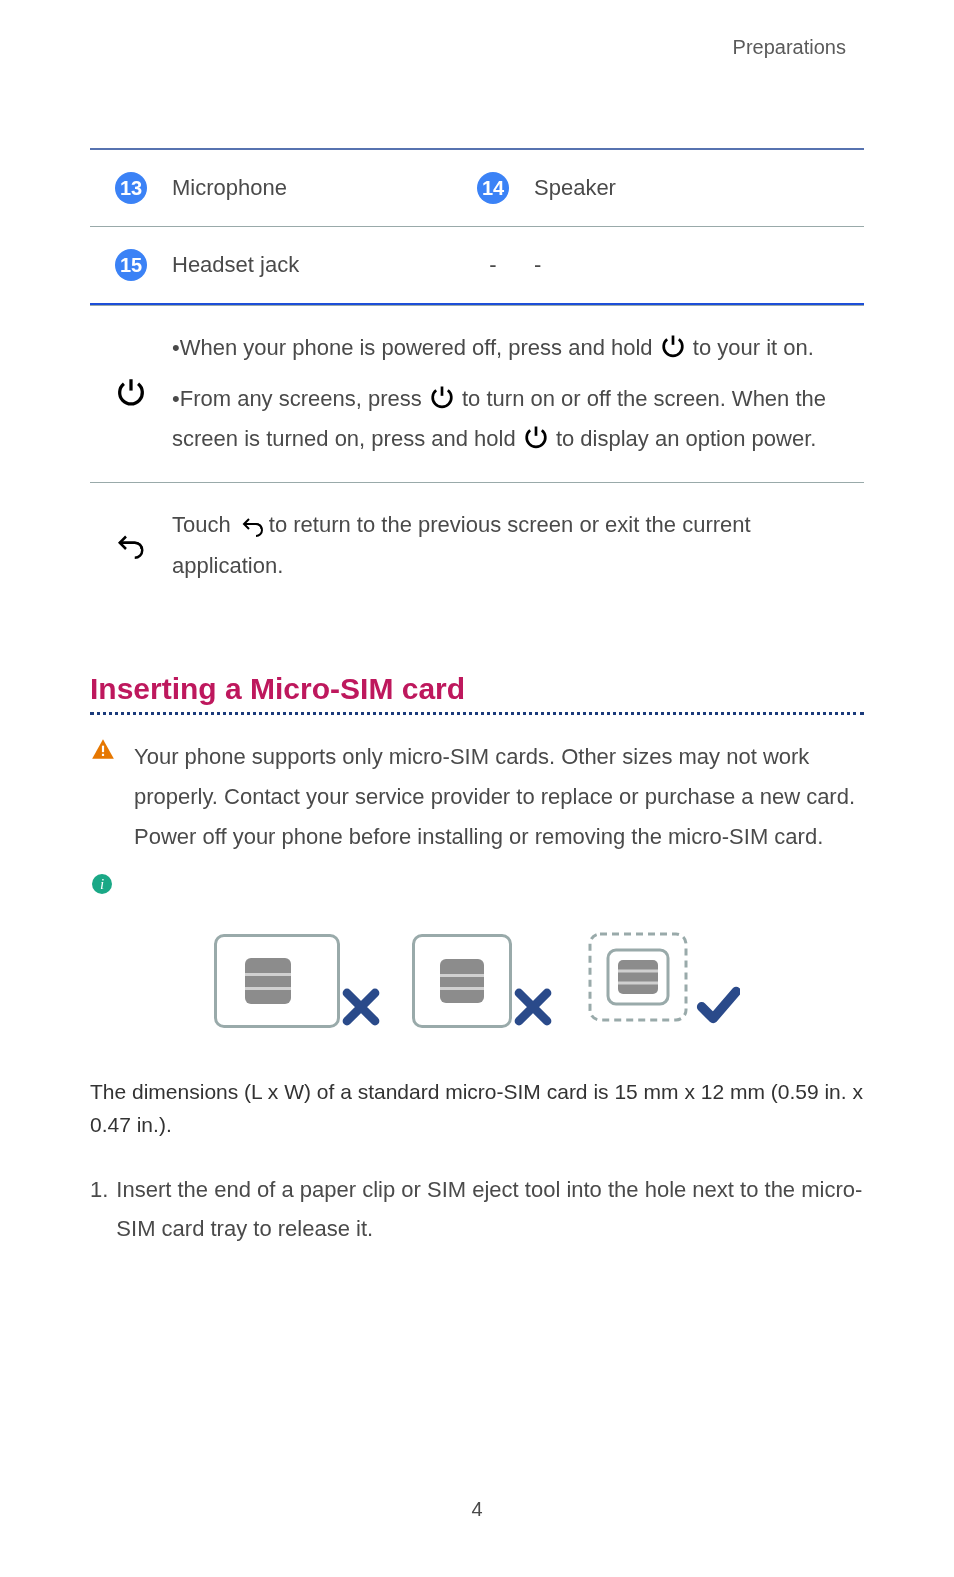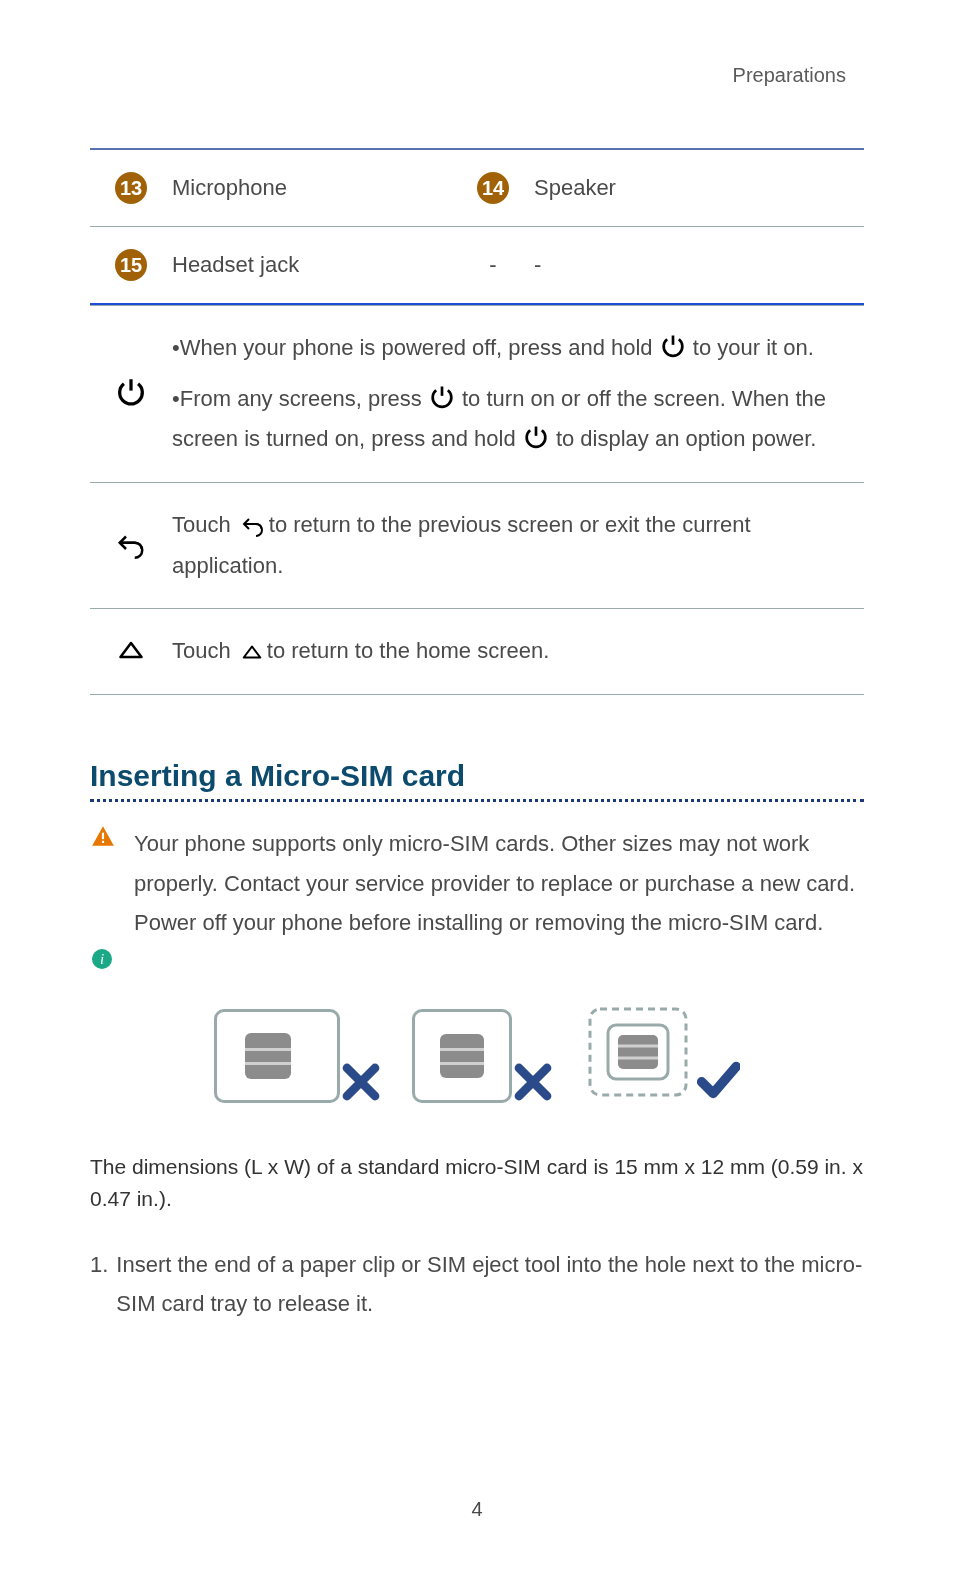--- a/index.html
+++ b/index.html
@@ -1,34 +1,34 @@
 <!DOCTYPE html>
 <html><head>
 <meta charset="utf-8">
 <style>
   html, body { margin:0; padding:0; background:#fff; }
   .page { width:954px; height:1577px; position:relative; font-family:"Segoe UI", Arial, sans-serif; color:#4a4a4a; box-sizing:border-box; padding:0 90px; }
-  .header-label { position:absolute; top:64px; right:108px; font-size:20px; color:#5a5a5a; }
+  .header-label { position:absolute; top:36px; right:108px; font-size:20px; color:#5a5a5a; }
   .top-space { height:148px; }
   table.parts { width:100%; border-collapse:collapse; }
   table.parts td { padding:22px 0; font-size:22px; color:#4a4a4a; vertical-align:middle; }
   .hr-blue-top { border-top:2px solid #5773b0; }
   .hr-blue-bot { border-bottom:2px solid #1d4ed8; }
   .hr-grey { border-top:1.5px solid #9aa; }
-  .num-icon { display:inline-block; width:32px; height:32px; border-radius:50%; background:#a16207; color:#fff; font-size:20px; font-weight:600; text-align:center; line-height:32px; }
+  .num-icon { display:inline-block; width:32px; height:32px; border-radius:50%; background:#3b82f6; color:#fff; font-size:20px; font-weight:600; text-align:center; line-height:32px; }
   .buttons-heading { font-size:22px; font-weight:700; color:#333; margin:34px 0 18px; }
   .btn-table { width:100%; border-collapse:collapse; }
   .btn-table td { padding:22px 0; vertical-align:middle; }
   .btn-table .icon-col { width:82px; text-align:center; }
   .btn-table .desc { font-size:22px; color:#4a4a4a; line-height:1.85; padding-right:6px; }
   .bt { border-top:1.5px solid #9aa; }
   .bb { border-bottom:1.5px solid #9aa; }
-  .section-title { color:#0c4a6e; font-size:30px; font-weight:700; margin-top:64px; margin-bottom:6px; }
+  .section-title { color:#be185d; font-size:30px; font-weight:700; margin-top:64px; margin-bottom:6px; }
   .dotted-rule { border:none; border-top:3px dotted #1a3a7a; margin:0 0 22px; }
-  .note-block { display:flex; gap:16px; margin-bottom:4px; }
+  .note-block { display:flex; gap:16px; margin-bottom:16px; }
   .note-icon { flex:0 0 28px; }
   .note-text { font-size:22px; line-height:1.8; color:#4a4a4a; }
   .sim-diagram { display:flex; justify-content:center; align-items:flex-end; gap:30px; margin:28px 0 48px; }
   .card-wrap { display:flex; align-items:flex-end; }
   .sim-card { border:3px solid #9aa; border-radius:10px; position:relative; display:flex; align-items:center; justify-content:center; }
   .chip { background:#8c8c8c; border-radius:6px; position:relative; }
   .chip::before, .chip::after { content:""; position:absolute; background:#d0d0d0; }
   .chip::before { left:0; right:0; height:3px; top:33%; }
   .chip::after  { left:0; right:0; height:3px; top:63%; }
   .dim-text { font-size:21px; color:#333; margin-bottom:30px; line-height:1.55; }
@@ -127,28 +127,20 @@
     <tr class="bt">
       <td class="icon-col"><svg width="38" height="30">
               <use href="#back"></use>
             </svg></td>
       <td class="desc"><span>Touch </span><svg class="inline-icon" width="32" height="24">
               <use href="#back"></use>
             </svg><span>to return to the previous screen or exit the current application.</span></td>
     </tr>
 
 
-    <tr class="bt bb">
-      <td class="icon-col"><svg width="36" height="28">
-              <use href="#home2"></use>
-            </svg></td>
-      <td class="desc"><span>Touch </span><svg class="inline-icon" width="30" height="22">
-              <use href="#home2"></use>
-            </svg><span>to return to the home screen.</span></td>
-    </tr>
   </tbody>
     </table>
 
   <div class="section-title">Inserting a Micro-SIM card</div>
   <hr class="dotted-rule">
 
   <div class="note-block">
     <div class="note-icon"><svg width="26" height="26">
           <use href="#warn"></use>
         </svg></div>

